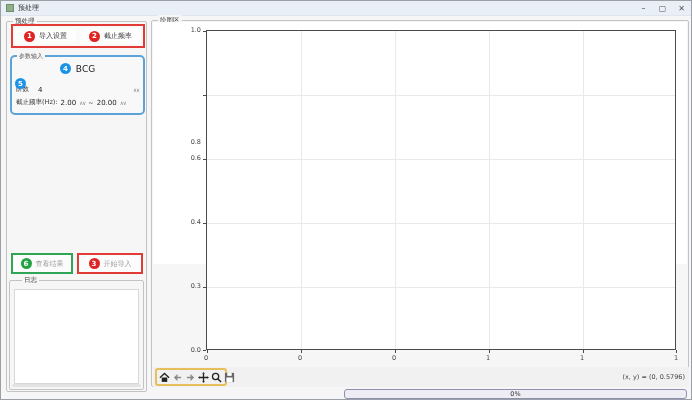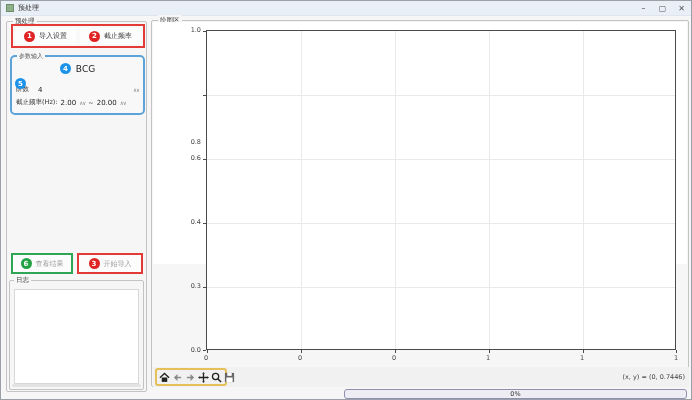--- a/index.html
+++ b/index.html
@@ -115,21 +115,21 @@
 <div class="res-btn green">
   <span class="badge green">6</span>
   <span>查看结果</span>
 </div>
 <div class="res-btn red">
   <span class="badge red">3</span>
   <span>开始导入</span>
 </div>
 
 <div class="log-box">
-  <span class="gb-label" style="left:4px;">日志</span>
+  <span class="gb-label" style="left:12px;">日志</span>
   <div class="log-area"></div>
   <div class="log-scroll"></div>
 </div>
 
 <div class="groupbox plot-group">
   <span class="gb-label">绘图区</span>
 
   <div class="canvas">
 
     <div class="axes">
@@ -206,19 +206,19 @@
           </svg>
       </span>
       <span class="tb-icon">
         <svg width="11" height="11" viewBox="0 0 12 12">
             <rect x="1" y="1" width="10" height="10" fill="#666"></rect>
             <rect x="3.6" y="1" width="4.8" height="3.2" fill="#fff"></rect>
             <rect x="2.6" y="6" width="6.8" height="5" fill="#fff"></rect>
           </svg>
       </span>
     </div>
-    <span class="coords">(x, y) = (0, 0.7446)</span>
+    <span class="coords">(x, y) = (0, 0.5796)</span>
   </div>
 </div>
 
 <div class="progress">
   <span>0%</span>
 </div>
 
 </body></html>

